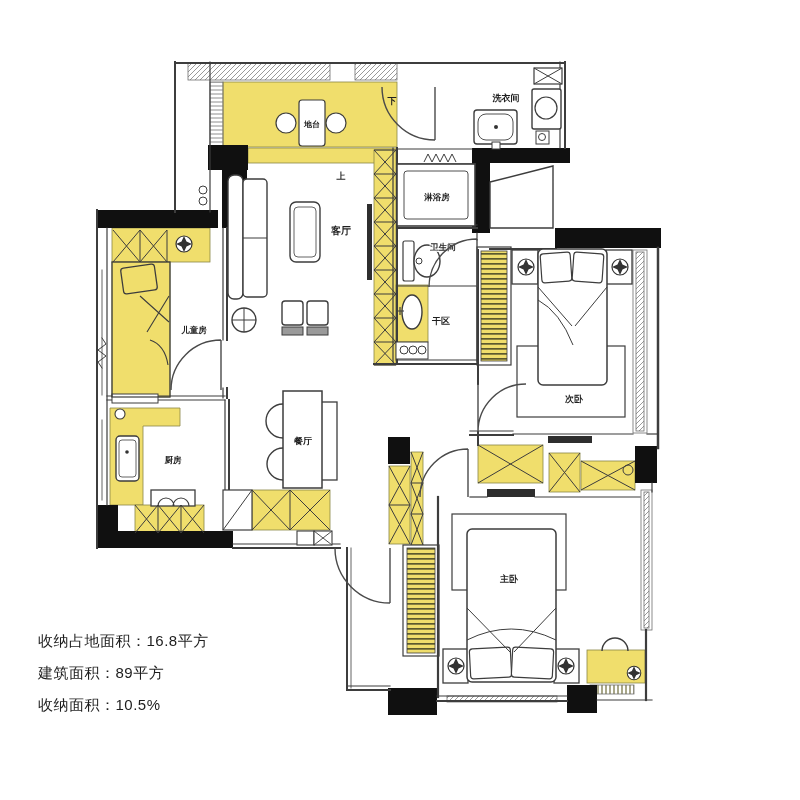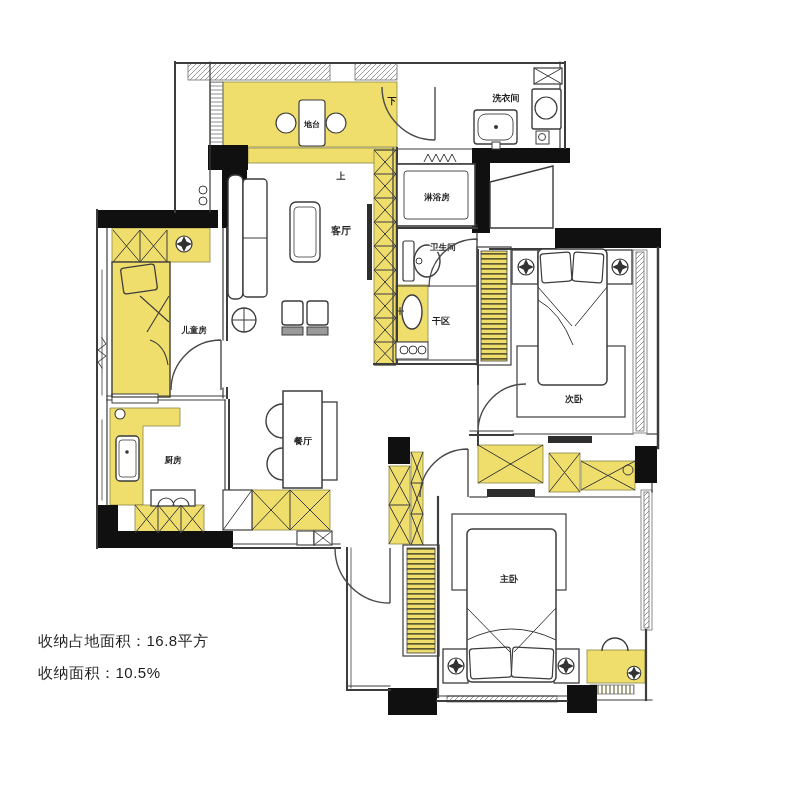--- a/index.html
+++ b/index.html
@@ -288,16 +288,17 @@
     <use href="#lamp" transform="translate(620,267)"></use>
     <use href="#lamp" transform="translate(456,666)"></use>
     <use href="#lamp" transform="translate(566,666)"></use>
     <use href="#lamp" transform="translate(634,673) scale(0.85)"></use>
   </g>
 </svg>
 
   
   <div class="stats">
     <div>收纳占地面积：16.8平方</div>
+    <div>建筑面积：89平方</div>
     <div>收纳面积：10.5%</div>
   </div>
 
 </div>
 
 </body></html>

